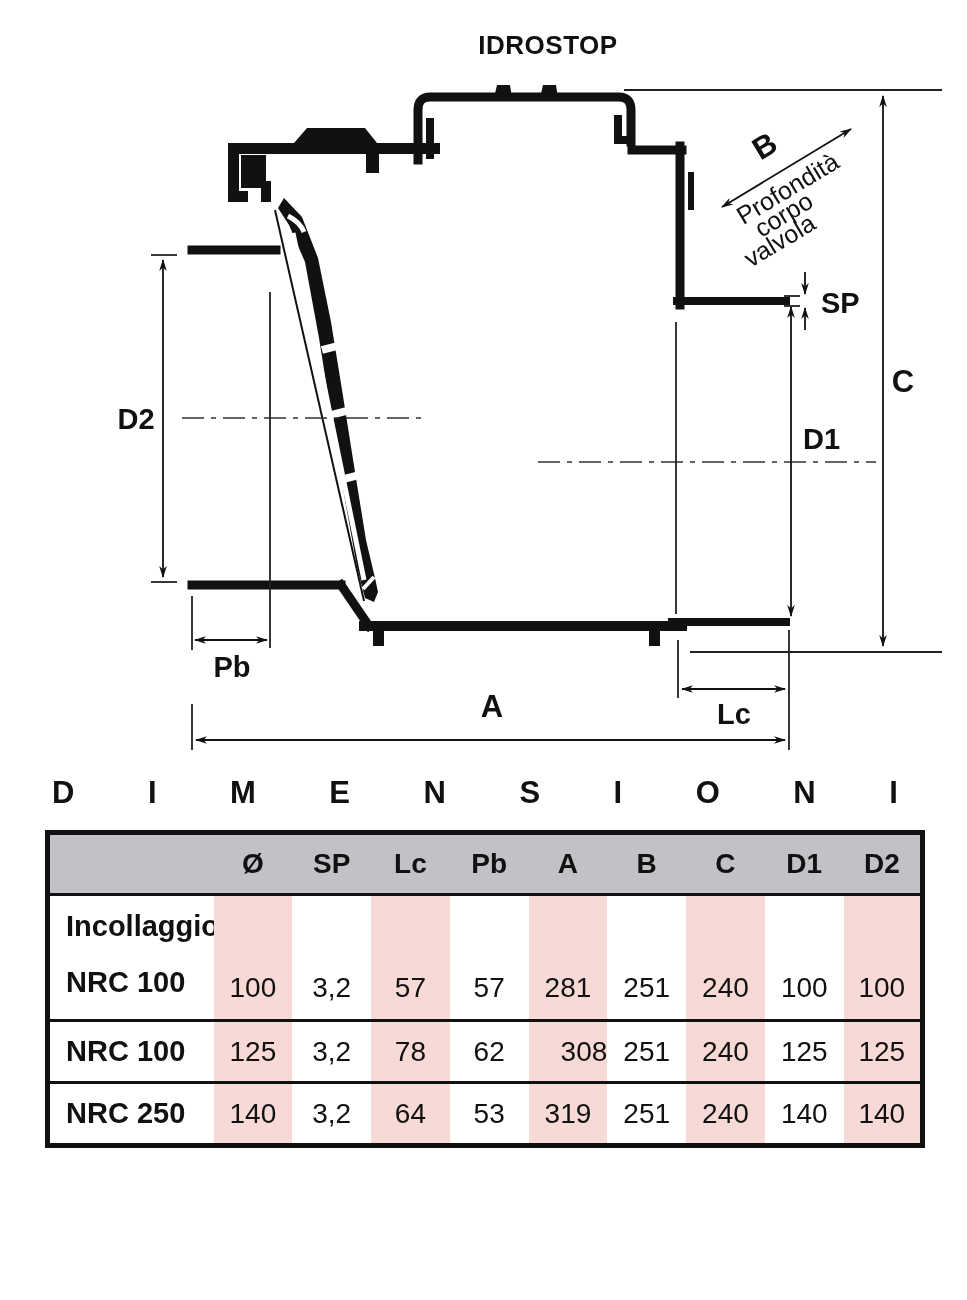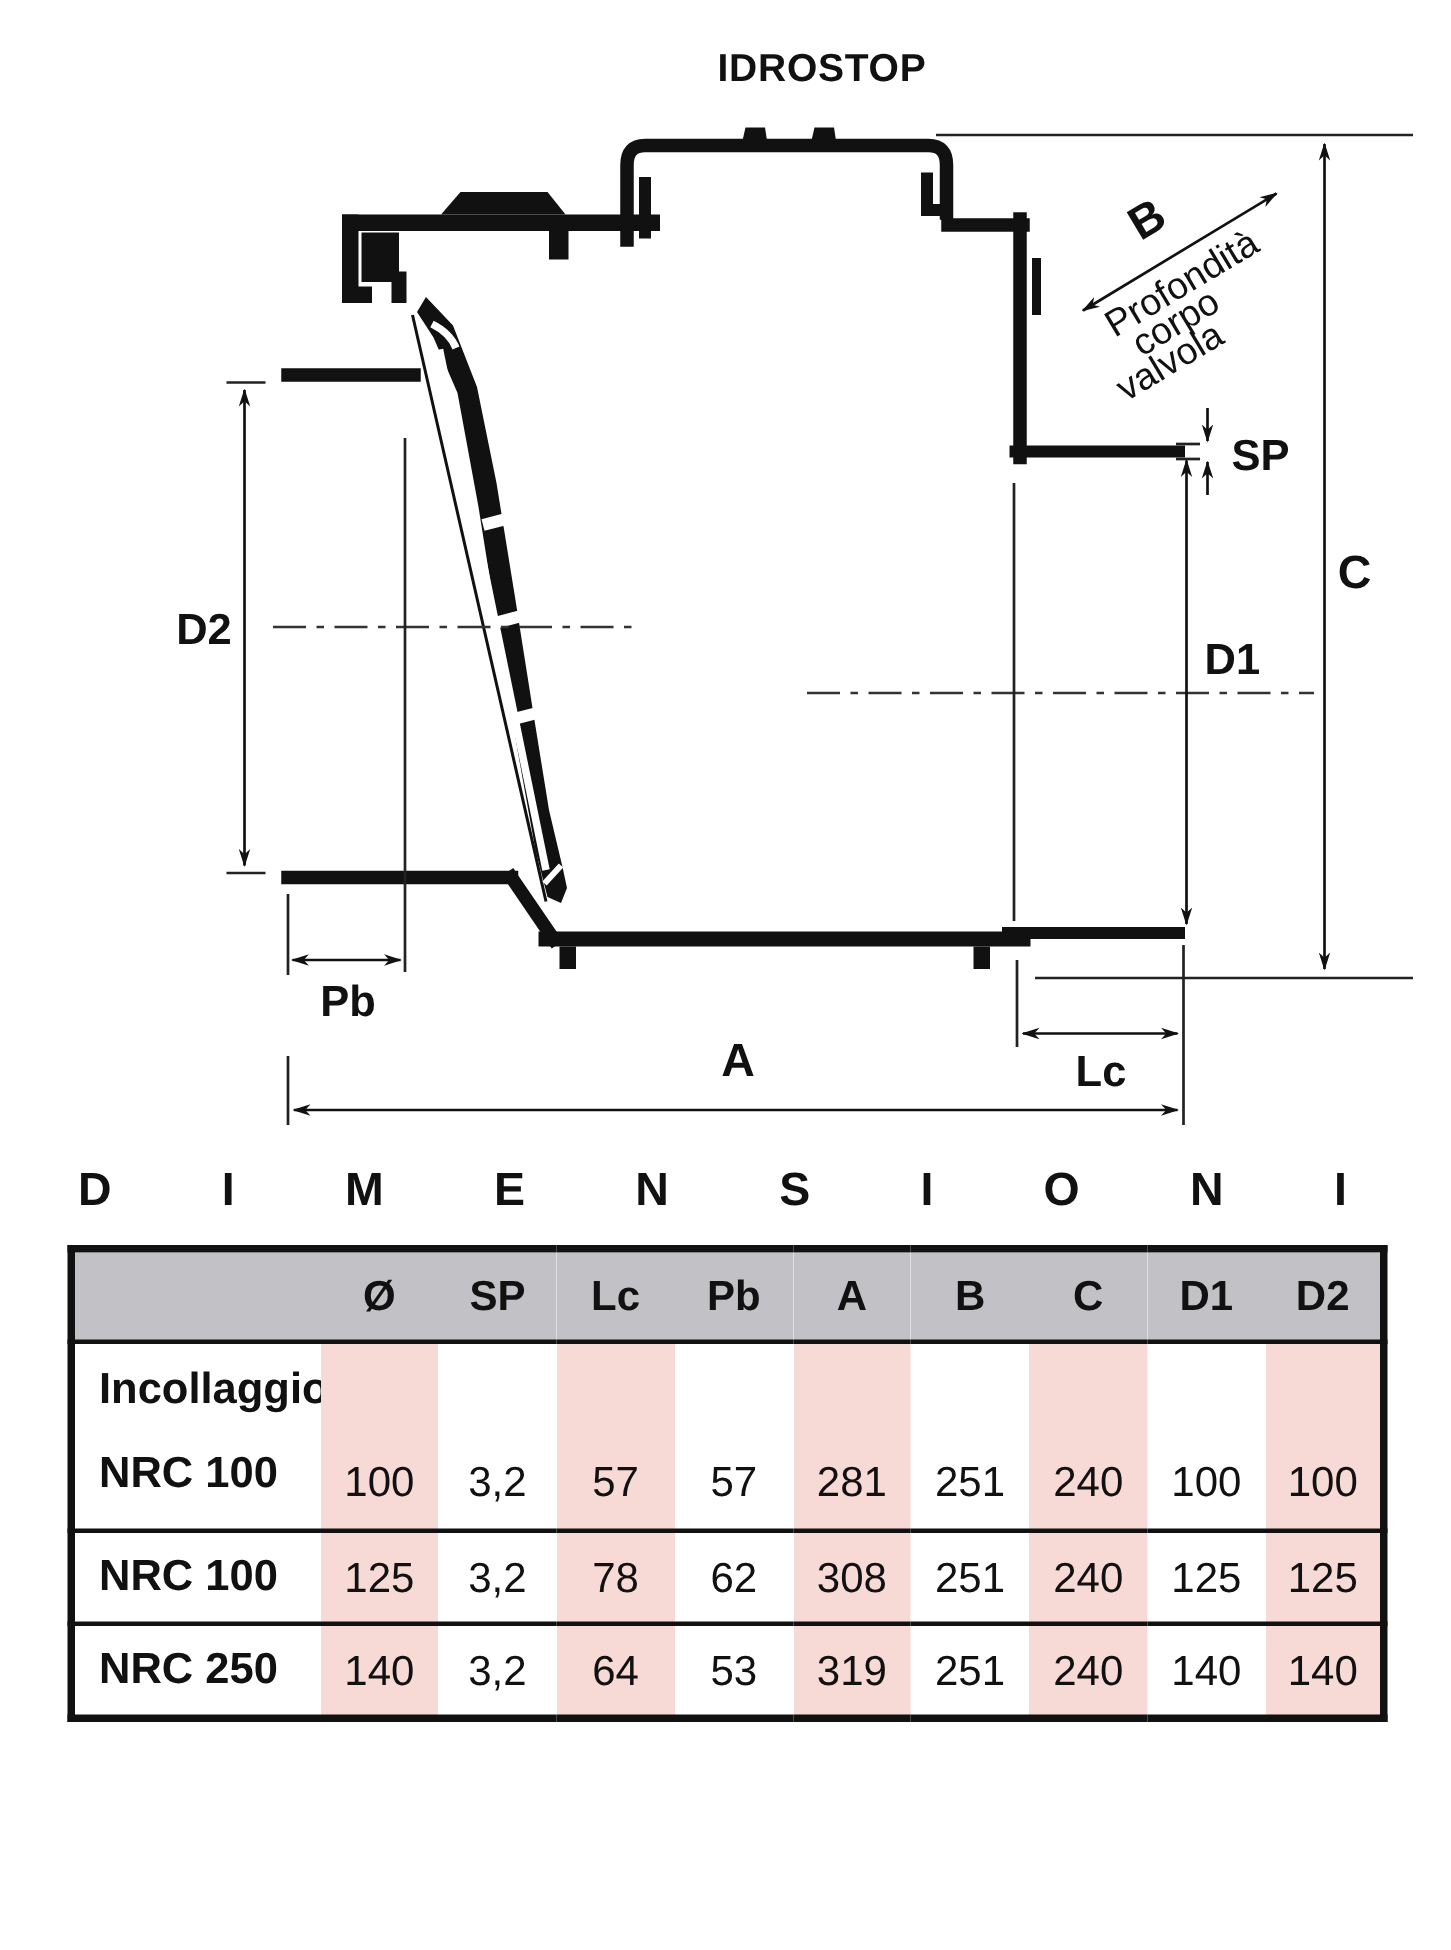--- a/index.html
+++ b/index.html
@@ -202,21 +202,21 @@
         <td class="val" style="background: rgb(247, 218, 213);">240</td>
         <td class="val">100</td>
         <td class="val" style="background: rgb(247, 218, 213);">100</td>
       </tr>
       <tr style="border-top-color: rgb(17, 17, 17);">
         <td class="rowlabel">NRC 100</td>
         <td class="val" style="background: rgb(247, 218, 213);">125</td>
         <td class="val">3,2</td>
         <td class="val" style="background: rgb(247, 218, 213);">78</td>
         <td class="val">62</td>
-        <td class="val" style="background: rgb(247, 218, 213);">308</td>
+        <td class="val" style="background: rgb(247, 218, 213); text-align: right;">308</td>
         <td class="val">251</td>
         <td class="val" style="background: rgb(247, 218, 213);">240</td>
         <td class="val">125</td>
         <td class="val" style="background: rgb(247, 218, 213);">125</td>
       </tr>
       <tr style="border-top-color: rgb(17, 17, 17);">
         <td class="rowlabel">NRC 250</td>
         <td class="val" style="background: rgb(247, 218, 213);">140</td>
         <td class="val">3,2</td>
         <td class="val" style="background: rgb(247, 218, 213);">64</td>

